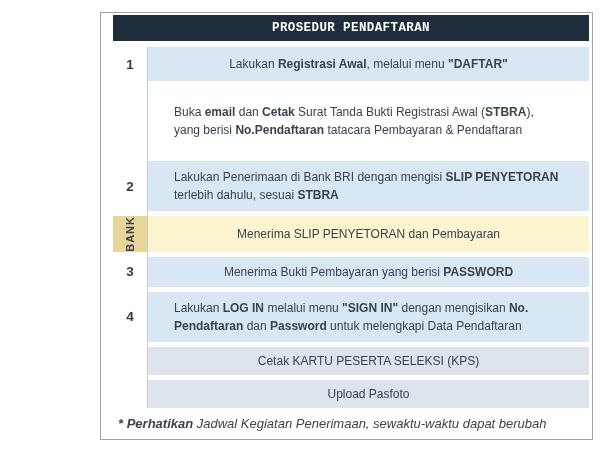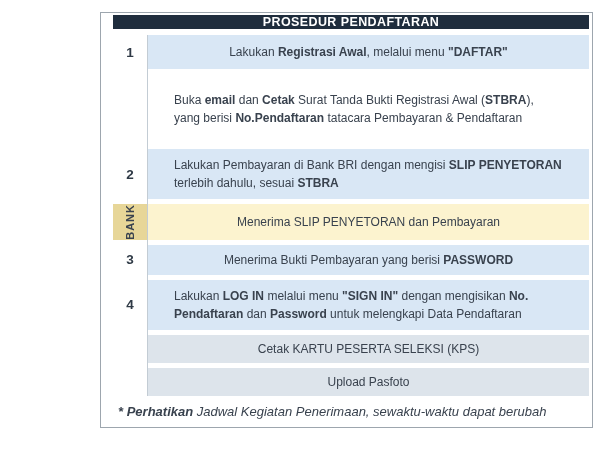--- a/index.html
+++ b/index.html
@@ -13,27 +13,27 @@
   }
   .box {
     position: absolute;
     left: 100px; top: 12px;
     width: 493px;
     border: 1.5px solid #9da6ae;
     background: #ffffff;
     padding: 2px 3px 8px 12px;
   }
   .header {
-    height: 14px;
+    height: 26px;
     background: var(--header_bg, #1f2d3d);
     color: #ffffff;
     font-weight: 700;
     font-size: 12.5px;
     letter-spacing: 0.4px;
-    display: flex; align-items: center; justify-content: center;
+    display: flex; align-items: center; justify-content: center; font-family: Liberation Mono, monospace;
   }
   .rows {
     margin-top: 6px;
     display: flex; flex-direction: column; gap: 5px;
     position: relative;
   }
   .rows::before {
     content: "";
     position: absolute; left: 34px; top: 0; bottom: 0;
     width: 1px; background: #c3ccd4;
@@ -98,21 +98,21 @@
     <div class="row">
       <div class="num"></div>
       <div class="cell bg-white h70">
           <span><span>Buka </span><b>email</b><span> dan </span><b>Cetak</b><span> Surat Tanda Bukti Registrasi Awal (</span><b>STBRA</b><span>), yang berisi </span><b>No.Pendaftaran</b><span> tatacara Pembayaran &amp; Pendaftaran</span></span>
         </div>
     </div>
 
     <div class="row">
       <div class="num">2</div>
       <div class="cell bg-blue h50">
-          <span><span>Lakukan Pembayaran di Bank BRI dengan mengisi </span><b>SLIP PENYETORAN</b><span> terlebih dahulu, sesuai </span><b>STBRA</b></span>
+          <span><span>Lakukan Penerimaan di Bank BRI dengan mengisi </span><b>SLIP PENYETORAN</b><span> terlebih dahulu, sesuai </span><b>STBRA</b></span>
         </div>
     </div>
 
     <div class="row">
       <div class="num bank-cell">
         <span class="vert">BANK</span>
       </div>
       <div class="stack">
         <div class="cell bg-cream h30">
             <span><span>Menerima SLIP PENYETORAN dan Pembayaran</span></span>

